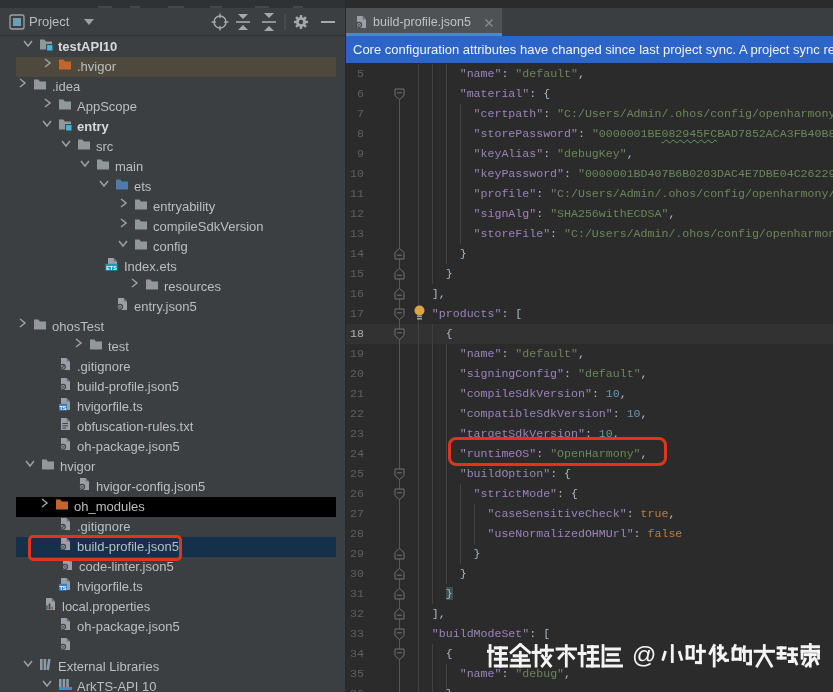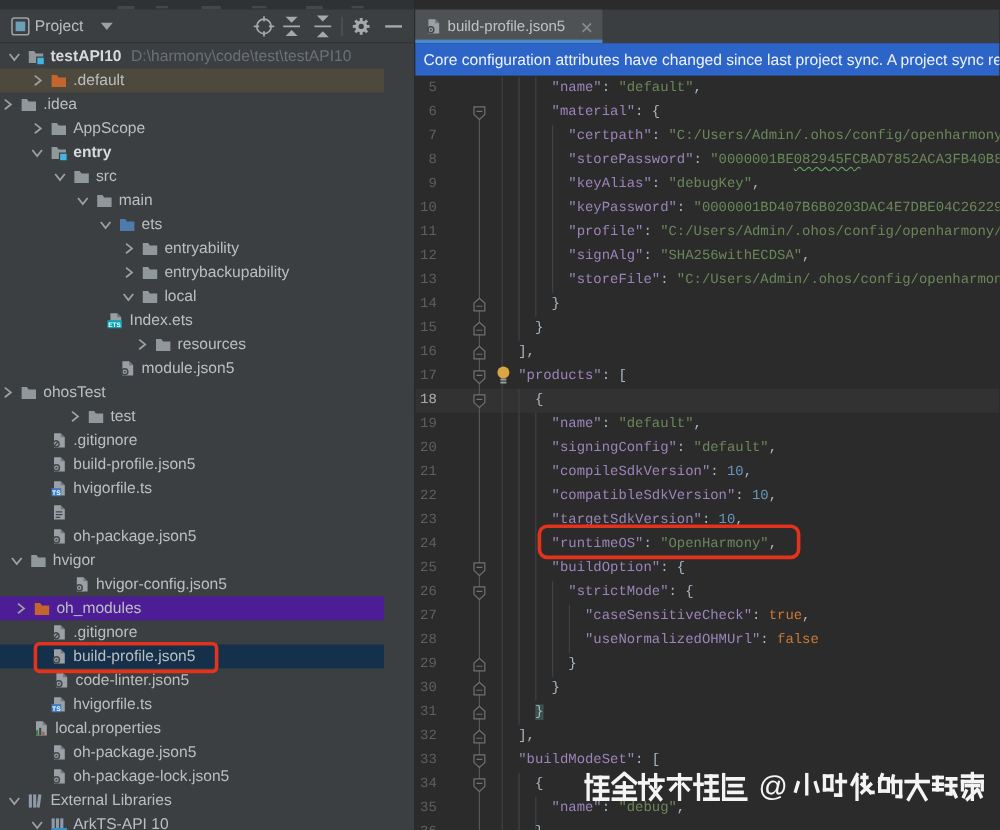--- a/index.html
+++ b/index.html
@@ -1,20 +1,20 @@
 <!DOCTYPE html>
 <html><head><meta charset="utf-8"><style>
 *{margin:0;padding:0;box-sizing:border-box}
 html,body{width:833px;height:692px;overflow:hidden;background:#2b2b2b;font-family:"Liberation Sans",sans-serif}
 #root{position:relative;width:833px;height:692px}
 #topstrip{position:absolute;left:0;top:0;width:833px;height:8px;background:#2f3234}
 #leftpanel{position:absolute;left:0;top:8px;width:345px;height:684px;background:#3c3f41;overflow:hidden}
 #toolbar{position:absolute;left:0;top:8px;width:345px;height:28px;background:#3c3f41;border-bottom:1px solid #323232}
 #ptitle{position:absolute;left:29px;top:8px;height:28px;line-height:28px;color:#bbbdbf;font-size:13px}
-.tr{position:absolute;left:0;width:320px;height:20px;line-height:20px;color:#bcbec0;font-size:13px;white-space:nowrap;display:flex;align-items:center}
+.tr{position:absolute;left:16px;width:320px;height:20px;line-height:20px;color:#bcbec0;font-size:13px;white-space:nowrap;display:flex;}
 .chv{display:inline-block;width:13px;height:12px;flex:none}
 .chv svg{display:block;margin-top:0px}
 .tic{display:inline-block;width:15px;height:14px;margin:0 4px 0 4px;flex:none}
 .tic svg{display:block}
 .pth{color:#6b7176;margin-left:8px}
 #rightarea{position:absolute;left:345px;top:0;width:488px;height:692px;background:#2b2b2b}
 #tabbar{position:absolute;left:345px;top:8px;width:488px;height:28px;background:#3b3e40}
 #tab{position:absolute;left:344px;top:8px;width:158px;height:28px;background:#4e5254;color:#c0c2c4;font-size:12.5px}
 #tabul{position:absolute;left:344px;top:32.5px;width:158px;height:3.5px;background:#4a88c7}
 #banner{position:absolute;left:346px;top:36px;width:487px;height:27px;background:#2d64c8;color:#eef3fb;font-size:13px;line-height:27px;white-space:nowrap;overflow:hidden}
@@ -336,34 +336,33 @@
             <polyline points="2,4 6,9 10,4" fill="none" stroke="#9da1a4" stroke-width="1.5"></polyline>
           </svg>
         </span>
         <span class="tic">
           <svg width="15" height="14" viewBox="0 0 15 14">
             <path d="M1 2.5h4.4l1.5 2H13v8H1z" fill="#90989c"></path>
             <rect x="7.6" y="7.6" width="6.4" height="6.4" fill="#40b6e0" stroke="#3c3f41" stroke-width="1"></rect>
           </svg>
         </span>
         <span><b style="color:#d6dadd">testAPI10</b></span>
-        <span class="pth">D:\harmony\code\test\testAPI10</span>
       </div>
 <div class="tr" style="top:57px;background:#4d4a3d;padding-left:25px">
         <span class="chv">
           <svg width="12" height="12" viewBox="0 0 12 12">
             <polyline points="4,2 9,6 4,10" fill="none" stroke="#9da1a4" stroke-width="1.5"></polyline>
           </svg>
         </span>
         <span class="tic">
           <svg width="14" height="14" viewBox="0 0 14 14">
             <path d="M1 2.5h4.4l1.5 2H13v8H1z" fill="#c4652e"></path>
           </svg>
         </span>
-        <span>.default</span>
+        <span>.hvigor</span>
       </div>
 <div class="tr" style="top:77px;">
         <span class="chv">
           <svg width="12" height="12" viewBox="0 0 12 12">
             <polyline points="4,2 9,6 4,10" fill="none" stroke="#9da1a4" stroke-width="1.5"></polyline>
           </svg>
         </span>
         <span class="tic">
           <svg width="14" height="14" viewBox="0 0 14 14">
             <path d="M1 2.5h4.4l1.5 2H13v8H1z" fill="#90989c"></path>
@@ -454,34 +453,34 @@
         <span class="chv">
           <svg width="12" height="12" viewBox="0 0 12 12">
             <polyline points="4,2 9,6 4,10" fill="none" stroke="#9da1a4" stroke-width="1.5"></polyline>
           </svg>
         </span>
         <span class="tic">
           <svg width="14" height="14" viewBox="0 0 14 14">
             <path d="M1 2.5h4.4l1.5 2H13v8H1z" fill="#90989c"></path>
           </svg>
         </span>
-        <span>entrybackupability</span>
+        <span>compileSdkVersion</span>
       </div>
 <div class="tr" style="top:237px;padding-left:101px">
         <span class="chv">
           <svg width="12" height="12" viewBox="0 0 12 12">
             <polyline points="2,4 6,9 10,4" fill="none" stroke="#9da1a4" stroke-width="1.5"></polyline>
           </svg>
         </span>
         <span class="tic">
           <svg width="14" height="14" viewBox="0 0 14 14">
             <path d="M1 2.5h4.4l1.5 2H13v8H1z" fill="#90989c"></path>
           </svg>
         </span>
-        <span>local</span>
+        <span>config</span>
       </div>
 <div class="tr" style="top:257px;padding-left:72px">
         <span class="chv"></span>
         <span class="tic">
           <svg width="14" height="14" viewBox="0 0 14 14">
             <path d="M3 1h5.6l3.4 3.4V13H3z" fill="#9aa0a6"></path>
             <path d="M8.6 1v3.4H12z" fill="#70767b"></path>
             <rect x="0.5" y="6.8" width="12" height="6.8" fill="#0fa0b4"></rect>
             <text x="6.5" y="12.5" font-family="Liberation Sans" font-size="5.4" font-weight="bold" fill="#eafcff" text-anchor="middle">ETS</text>
           </svg>
@@ -504,21 +503,21 @@
 <div class="tr" style="top:297px;padding-left:82px">
         <span class="chv"></span>
         <span class="tic">
           <svg width="14" height="14" viewBox="0 0 14 14">
             <path d="M3 1h5.6l3.4 3.4V13H3z" fill="#9aa0a6"></path>
             <path d="M8.6 1v3.4H12z" fill="#70767b"></path>
             <circle cx="5" cy="9.8" r="2.5" fill="none" stroke="#41464a" stroke-width="1.3"></circle>
             <circle cx="5" cy="9.8" r="0.9" fill="#41464a"></circle>
           </svg>
         </span>
-        <span>module.json5</span>
+        <span>entry.json5</span>
       </div>
 <div class="tr" style="top:317px;">
         <span class="chv">
           <svg width="12" height="12" viewBox="0 0 12 12">
             <polyline points="4,2 9,6 4,10" fill="none" stroke="#9da1a4" stroke-width="1.5"></polyline>
           </svg>
         </span>
         <span class="tic">
           <svg width="14" height="14" viewBox="0 0 14 14">
             <path d="M1 2.5h4.4l1.5 2H13v8H1z" fill="#90989c"></path>
@@ -581,20 +580,21 @@
           <svg width="14" height="14" viewBox="0 0 14 14">
             <path d="M3 1h5.6l3.4 3.4V13H3z" fill="#9aa0a6"></path>
             <path d="M8.6 1v3.4H12z" fill="#70767b"></path>
             <g stroke="#41464a" stroke-width="1.1">
               <line x1="4.5" y1="6.5" x2="10" y2="6.5"></line>
               <line x1="4.5" y1="8.8" x2="10" y2="8.8"></line>
               <line x1="4.5" y1="11.1" x2="8.2" y2="11.1"></line>
             </g>
           </svg>
         </span>
+        <span>obfuscation-rules.txt</span>
       </div>
 <div class="tr" style="top:437px;padding-left:25px">
         <span class="chv"></span>
         <span class="tic">
           <svg width="14" height="14" viewBox="0 0 14 14">
             <path d="M3 1h5.6l3.4 3.4V13H3z" fill="#9aa0a6"></path>
             <path d="M8.6 1v3.4H12z" fill="#70767b"></path>
             <circle cx="5" cy="9.8" r="2.5" fill="none" stroke="#41464a" stroke-width="1.3"></circle>
             <circle cx="5" cy="9.8" r="0.9" fill="#41464a"></circle>
           </svg>
@@ -619,21 +619,21 @@
         <span class="tic">
           <svg width="14" height="14" viewBox="0 0 14 14">
             <path d="M3 1h5.6l3.4 3.4V13H3z" fill="#9aa0a6"></path>
             <path d="M8.6 1v3.4H12z" fill="#70767b"></path>
             <circle cx="5" cy="9.8" r="2.5" fill="none" stroke="#41464a" stroke-width="1.3"></circle>
             <circle cx="5" cy="9.8" r="0.9" fill="#41464a"></circle>
           </svg>
         </span>
         <span>hvigor-config.json5</span>
       </div>
-<div class="tr" style="top:497px;background:#4c1d95;padding-left:11px">
+<div class="tr" style="top:497px;background:#000000;padding-left:22px">
         <span class="chv">
           <svg width="12" height="12" viewBox="0 0 12 12">
             <polyline points="4,2 9,6 4,10" fill="none" stroke="#9da1a4" stroke-width="1.5"></polyline>
           </svg>
         </span>
         <span class="tic">
           <svg width="14" height="14" viewBox="0 0 14 14">
             <path d="M1 2.5h4.4l1.5 2H13v8H1z" fill="#c4652e"></path>
           </svg>
         </span>
@@ -717,21 +717,20 @@
 <div class="tr" style="top:637px;padding-left:25px">
         <span class="chv"></span>
         <span class="tic">
           <svg width="14" height="14" viewBox="0 0 14 14">
             <path d="M3 1h5.6l3.4 3.4V13H3z" fill="#9aa0a6"></path>
             <path d="M8.6 1v3.4H12z" fill="#70767b"></path>
             <circle cx="5" cy="9.8" r="2.5" fill="none" stroke="#41464a" stroke-width="1.3"></circle>
             <circle cx="5" cy="9.8" r="0.9" fill="#41464a"></circle>
           </svg>
         </span>
-        <span>oh-package-lock.json5</span>
       </div>
 <div class="tr" style="top:657px;padding-left:6px">
         <span class="chv">
           <svg width="12" height="12" viewBox="0 0 12 12">
             <polyline points="2,4 6,9 10,4" fill="none" stroke="#9da1a4" stroke-width="1.5"></polyline>
           </svg>
         </span>
         <span class="tic">
           <svg width="14" height="14" viewBox="0 0 14 14">
             <g fill="#8e9aa8">

